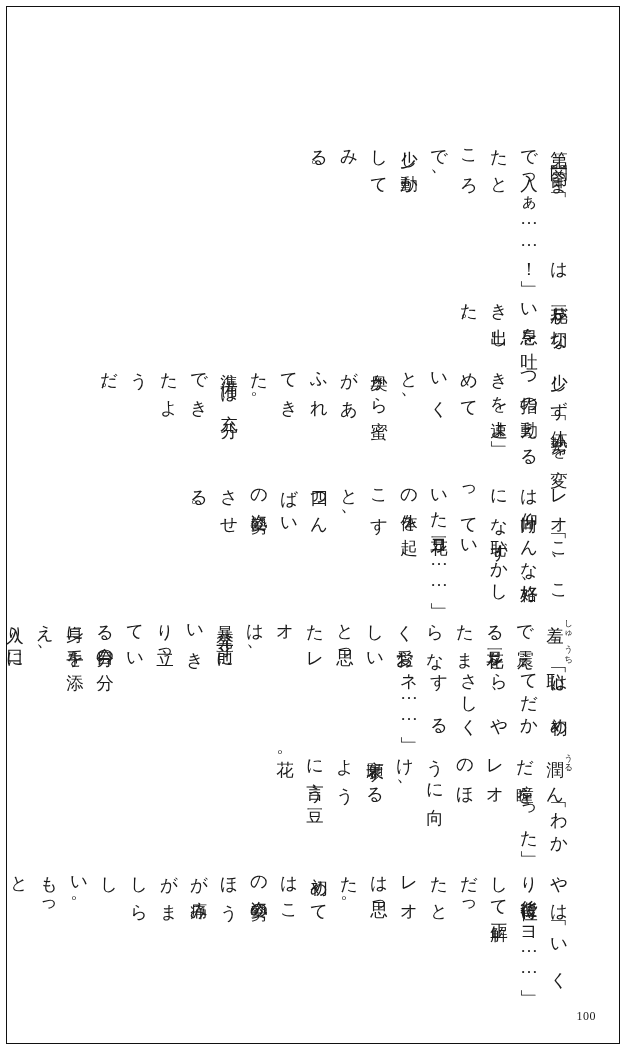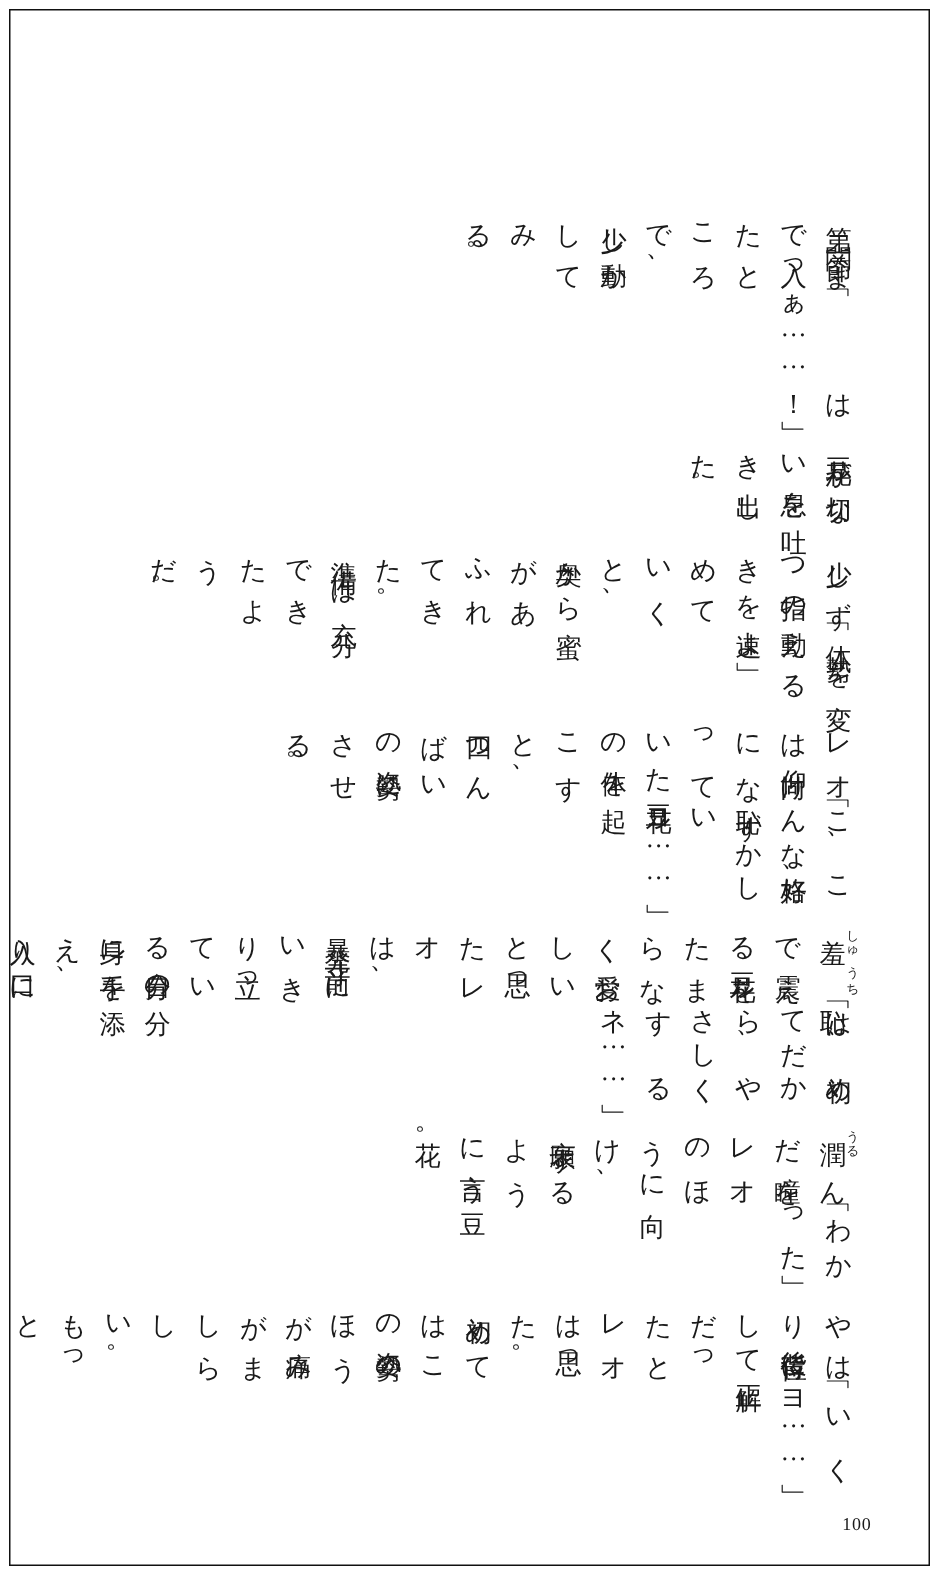--- a/index.html
+++ b/index.html
@@ -60,21 +60,21 @@
     ruby-position: over;
   }
   rt {
     font-size: 8.5px;
     letter-spacing: 0px;
     line-height: 1;
     color: #1a1a1a;
   }
   .page-number {
     position: absolute;
-    right: 45px;
+    right: 30px;
     bottom: 26px;
     font-size: 12px;
     letter-spacing: 0.5px;
     color: #1a1a1a;
     font-family: "Liberation Serif", "DejaVu Serif", serif;
   }
 </style>
 </head>
 <body>
 

